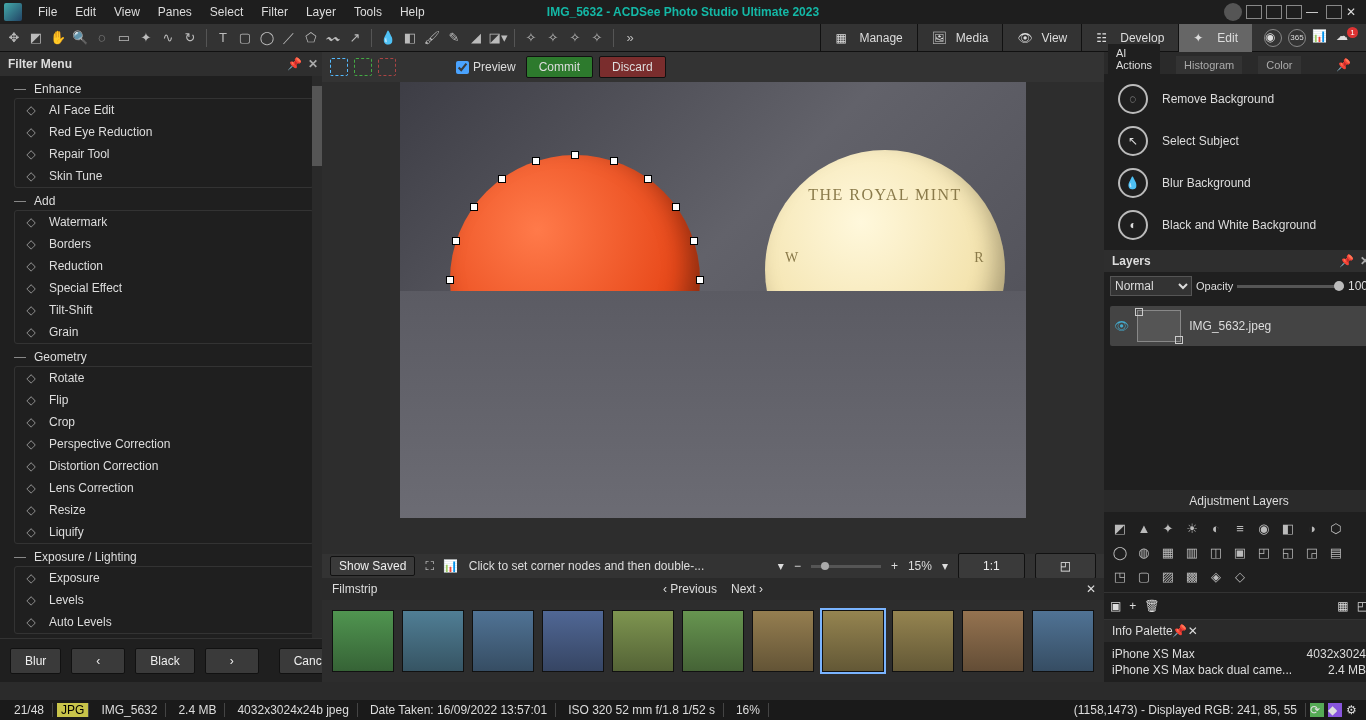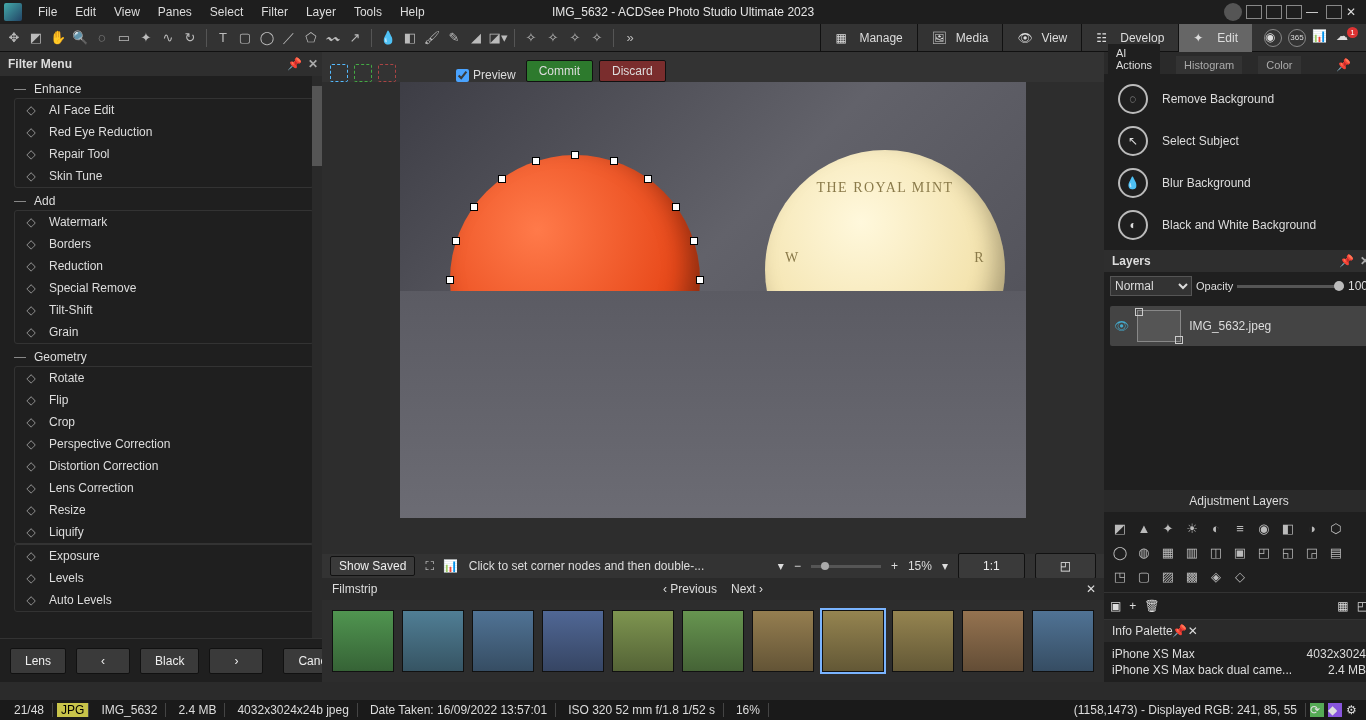--- a/index.html
+++ b/index.html
@@ -1,21 +1,21 @@
 <!DOCTYPE html>
 <html><head>
 <meta charset="utf-8">
 <style>
 * { margin:0; padding:0; box-sizing:border-box; font-family:"Segoe UI", Tahoma, sans-serif; font-size:12px; color:#ddd; user-select:none; }
 body { background:#2b2b2b; width:1366px; height:720px; overflow:hidden; position:relative; }
 .titlebar { height:24px; background:#1e1e1e; display:flex; align-items:center; padding:0 4px; position:relative;}
 .titlebar .logo { width:18px; height:18px; background:linear-gradient(135deg,#4aa,#246); margin-right:8px; border-radius:2px;}
 .titlebar .menu { display:flex; gap:2px; }
 .titlebar .menu span { padding:2px 8px; cursor:pointer; }
-.titlebar .title { position:absolute; left:50%; transform:translateX(-50%); color:#e5e5e5; }
+.titlebar .title { position:absolute; left:50%; transform:translateX(-50%); color:#14b8a6;font-weight:bold; }
 .titlebar .right { position:absolute; right:4px; display:flex; gap:4px; align-items:center;}
 .titlebar .right .ico { width:16px; height:14px; border:1px solid #888; cursor:pointer;}
 .titlebar .right .ico.user{border:none;width:18px;height:18px;border-radius:50%;background:#555;}
 .toolbar { height:28px; background:#333; border-bottom:1px solid #111; display:flex; align-items:center; padding:0 6px; gap:6px;}
 .toolbar .ticon { width:16px; height:16px; display:flex; align-items:center; justify-content:center; color:#bbb; cursor:pointer; font-size:13px;}
 .toolbar .sep { width:1px; height:18px; background:#555; margin:0 2px;}
 .toolbar .modes { margin-left:auto; display:flex; height:28px;}
 .toolbar .mode { display:flex; align-items:center; gap:6px; padding:0 14px; cursor:pointer; border-left:1px solid #111;}
 .toolbar .mode.active { background:#666;}
 .toolbar .mode .mi { width:18px;height:14px;}
@@ -30,21 +30,21 @@
 .filter-body::-webkit-scrollbar{width:10px;} .filter-body::-webkit-scrollbar-thumb{background:#444;}
 .group-head { display:flex; align-items:center; gap:8px; color:#ccc; margin:6px 0 2px; }
 .group-head .dash{width:12px;height:1px;background:#888;}
 .group-items { border:1px solid #333; border-radius:3px; }
 .filter-item { display:flex; align-items:center; gap:10px; padding:3px 8px; cursor:pointer; color:#ddd;}
 .filter-item .fi { width:16px;height:16px; display:flex;align-items:center;justify-content:center;color:#999;}
 .filter-footer { height:44px; display:flex; align-items:center; gap:10px; padding:0 10px; border-top:1px solid #333;}
 .btn { background:#3a3a3a; border:1px solid #111; padding:5px 14px; cursor:pointer; color:#eee; border-radius:2px;}
 .btn.square{padding:5px 24px;}
 .center { flex:1; display:flex; flex-direction:column; background:#2d2d2d;}
-.edit-top { height:30px; background:#333; display:flex; align-items:flex-end; padding:0 8px; gap:10px;}
+.edit-top { height:30px; background:#333; display:flex; align-items:center; padding:0 8px; gap:10px;}
 .edit-top .sel-icons{display:flex;gap:6px;}
 .edit-top .sel-icons .sic{width:18px;height:18px;border:1px dashed #5bf;border-radius:2px;cursor:pointer;}
 .edit-top .sel-icons .sic.b{border-color:#4a4;}
 .edit-top .sel-icons .sic.c{border-color:#a44;}
 .preview-chk{display:flex;align-items:center;gap:4px;margin-left:50px;}
 .commitbar{display:flex;gap:6px;}
 .commitbar .cbtn{padding:3px 12px;border-radius:2px;cursor:pointer;border:1px solid #111;}
 .commitbar .commit{background:#2d7a2d;} .commitbar .discard{background:#7a2d2d;}
 .canvas-wrap{flex:1;display:flex;align-items:center;justify-content:center;background:#2d2d2d;position:relative;overflow:hidden;}
 .photo{width:626px;height:470px;background:linear-gradient(135deg,#3c3c44 0%,#62626a 45%,#4a4a52 100%);position:relative;}
@@ -241,21 +241,21 @@
           <div class="filter-item">
             <span class="fi">◇</span>
             <span>Borders</span>
           </div>
           <div class="filter-item">
             <span class="fi">◇</span>
             <span>Reduction</span>
           </div>
           <div class="filter-item">
             <span class="fi">◇</span>
-            <span>Special Remove</span>
+            <span>Special Effect</span>
           </div>
           <div class="filter-item">
             <span class="fi">◇</span>
             <span>Tilt-Shift</span>
           </div>
           <div class="filter-item">
             <span class="fi">◇</span>
             <span>Grain</span>
           </div>
         </div>
@@ -290,37 +290,41 @@
           </div>
           <div class="filter-item">
             <span class="fi">◇</span>
             <span>Resize</span>
           </div>
           <div class="filter-item">
             <span class="fi">◇</span>
             <span>Liquify</span>
           </div>
         </div>
+        <div class="group-head">
+          <span class="dash"></span>
+          <span>Exposure / Lighting</span>
+        </div>
         <div class="group-items">
           <div class="filter-item">
             <span class="fi">◇</span>
             <span>Exposure</span>
           </div>
           <div class="filter-item">
             <span class="fi">◇</span>
             <span>Levels</span>
           </div>
           <div class="filter-item">
             <span class="fi">◇</span>
             <span>Auto Levels</span>
           </div>
         </div>
       </div>
     <div class="filter-footer">
-      <div class="btn">Lens</div>
+      <div class="btn">Blur</div>
       <div class="btn square">‹</div>
       <div class="btn">Black</div>
       <div class="btn square">›</div>
       <div style="flex:1"></div>
       <div class="btn">Cancel</div>
     </div>
   </div>
 
   <div class="center">
     <div class="edit-top">
@@ -339,21 +343,21 @@
       </div>
     </div>
     <div class="canvas-wrap">
       <div class="photo">
         <div class="shadow sh1"></div>
           <div class="shadow sh2"></div>
         <div class="stand s1"></div>
           <div class="stand s2"></div>
         <div class="medal red"></div>
         <div class="medal gold">
-          <div class="txt" style="top:30px;font-size:14px">THE ROYAL MINT</div>
+          <div class="txt" style="top:36px;font-size:16px">THE ROYAL MINT</div>
           <div class="txt" style="top:100px;left:20px;width:auto;font-size:14px">W</div>
           <div class="txt" style="top:100px;right:20px;left:auto;width:auto;font-size:14px">R</div>
           <div class="txt" style="top:150px;font-size:12px">SIR ISAAC NEWTON</div>
           <div class="txt" style="top:172px;font-size:8px">WARDEN 1696-1699</div>
           <div class="txt" style="top:184px;font-size:8px">MASTER 1699-1727</div>
         </div>
         <div class="puck">1</div>
         <div class="sel-handles" id="handles">
             <div class="handle" style="left: 246px; top: 121px;"></div>
             <div class="handle" style="left: 239.882px; top: 159.627px;"></div>

